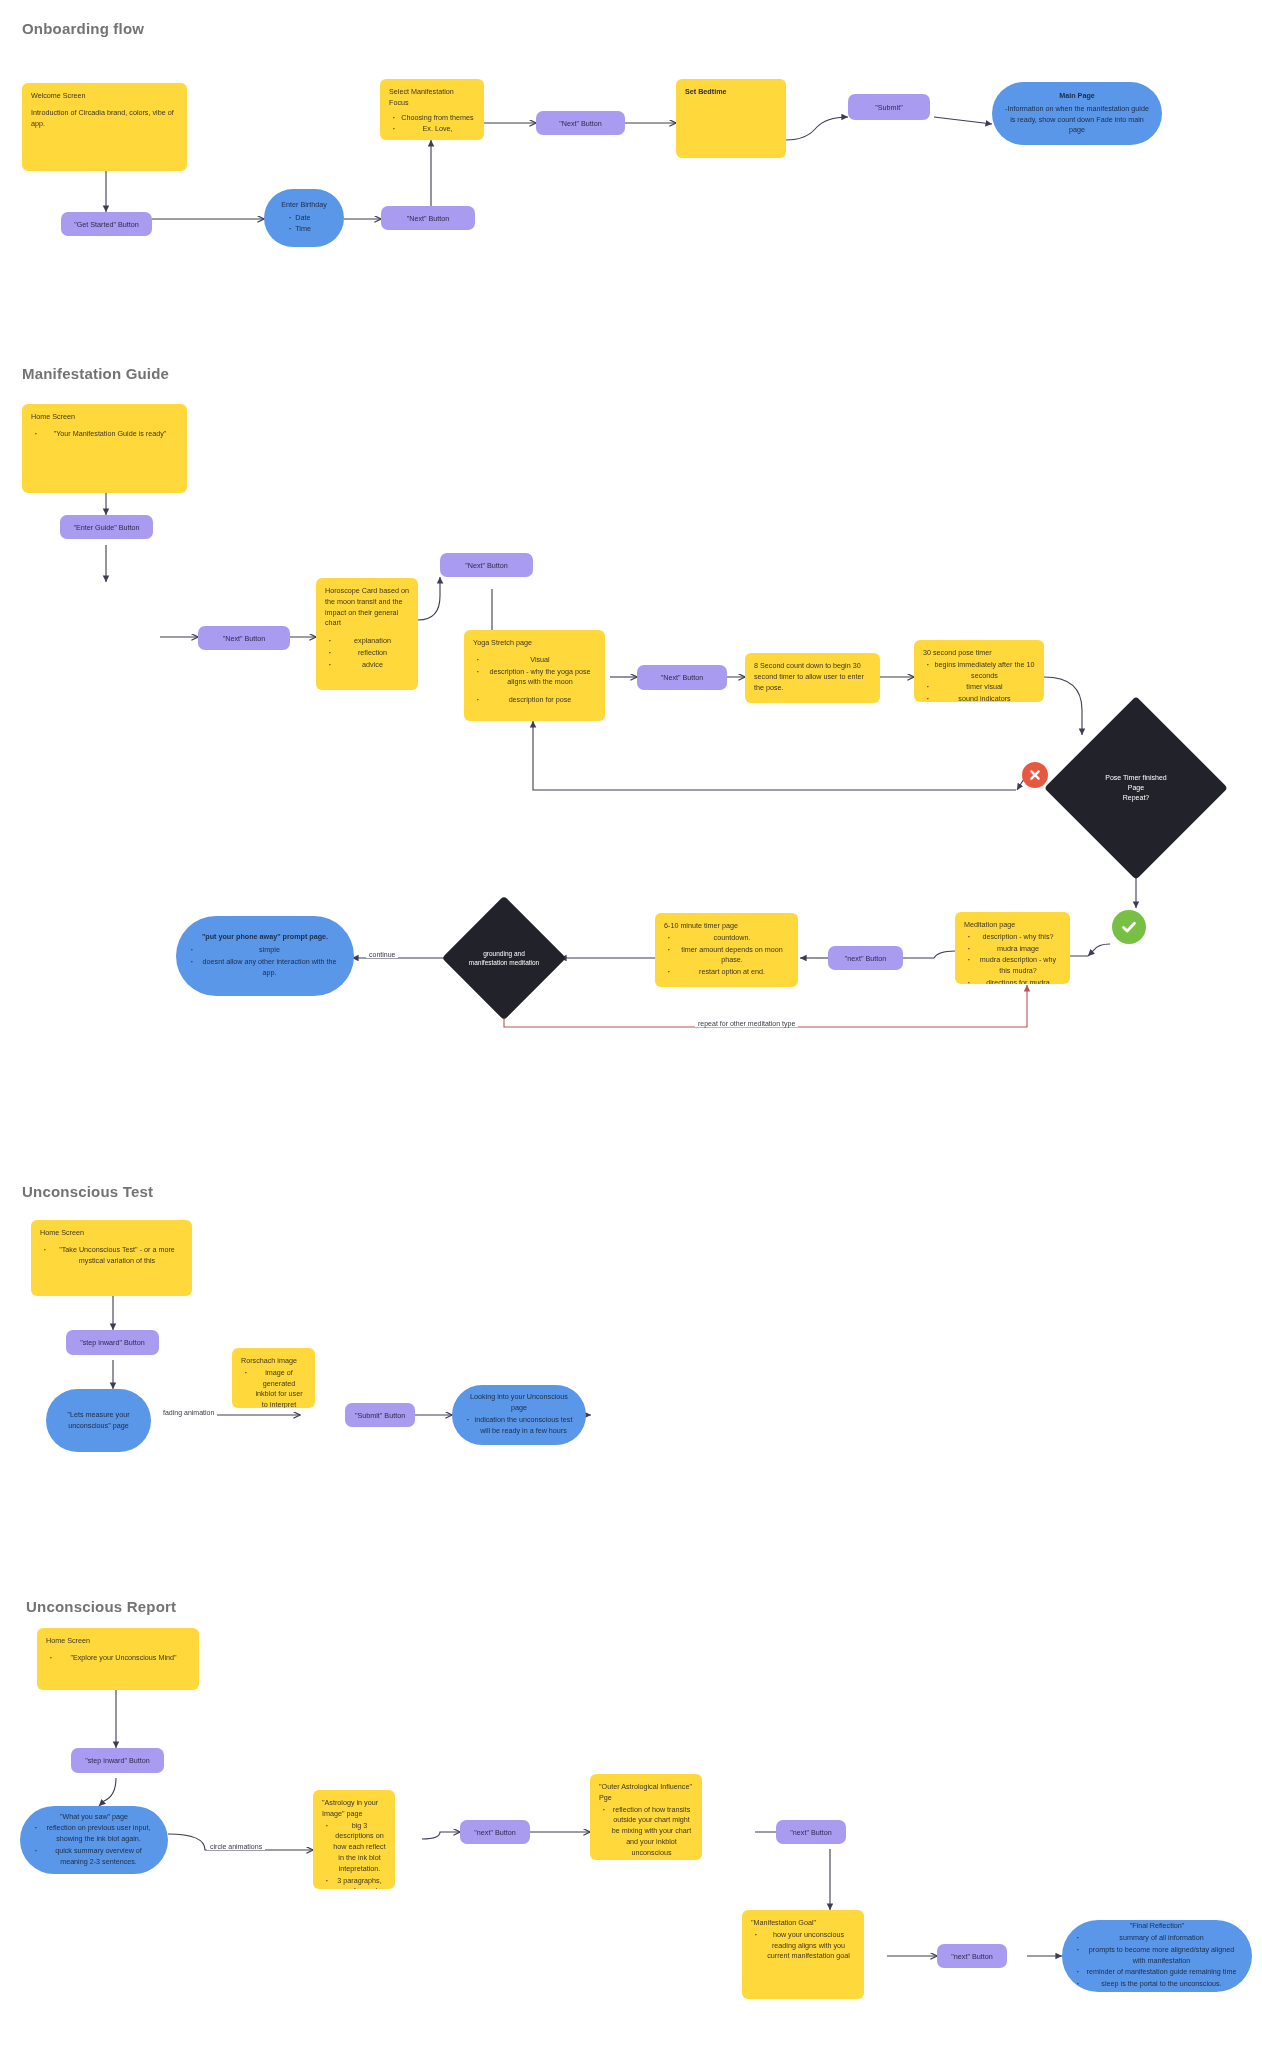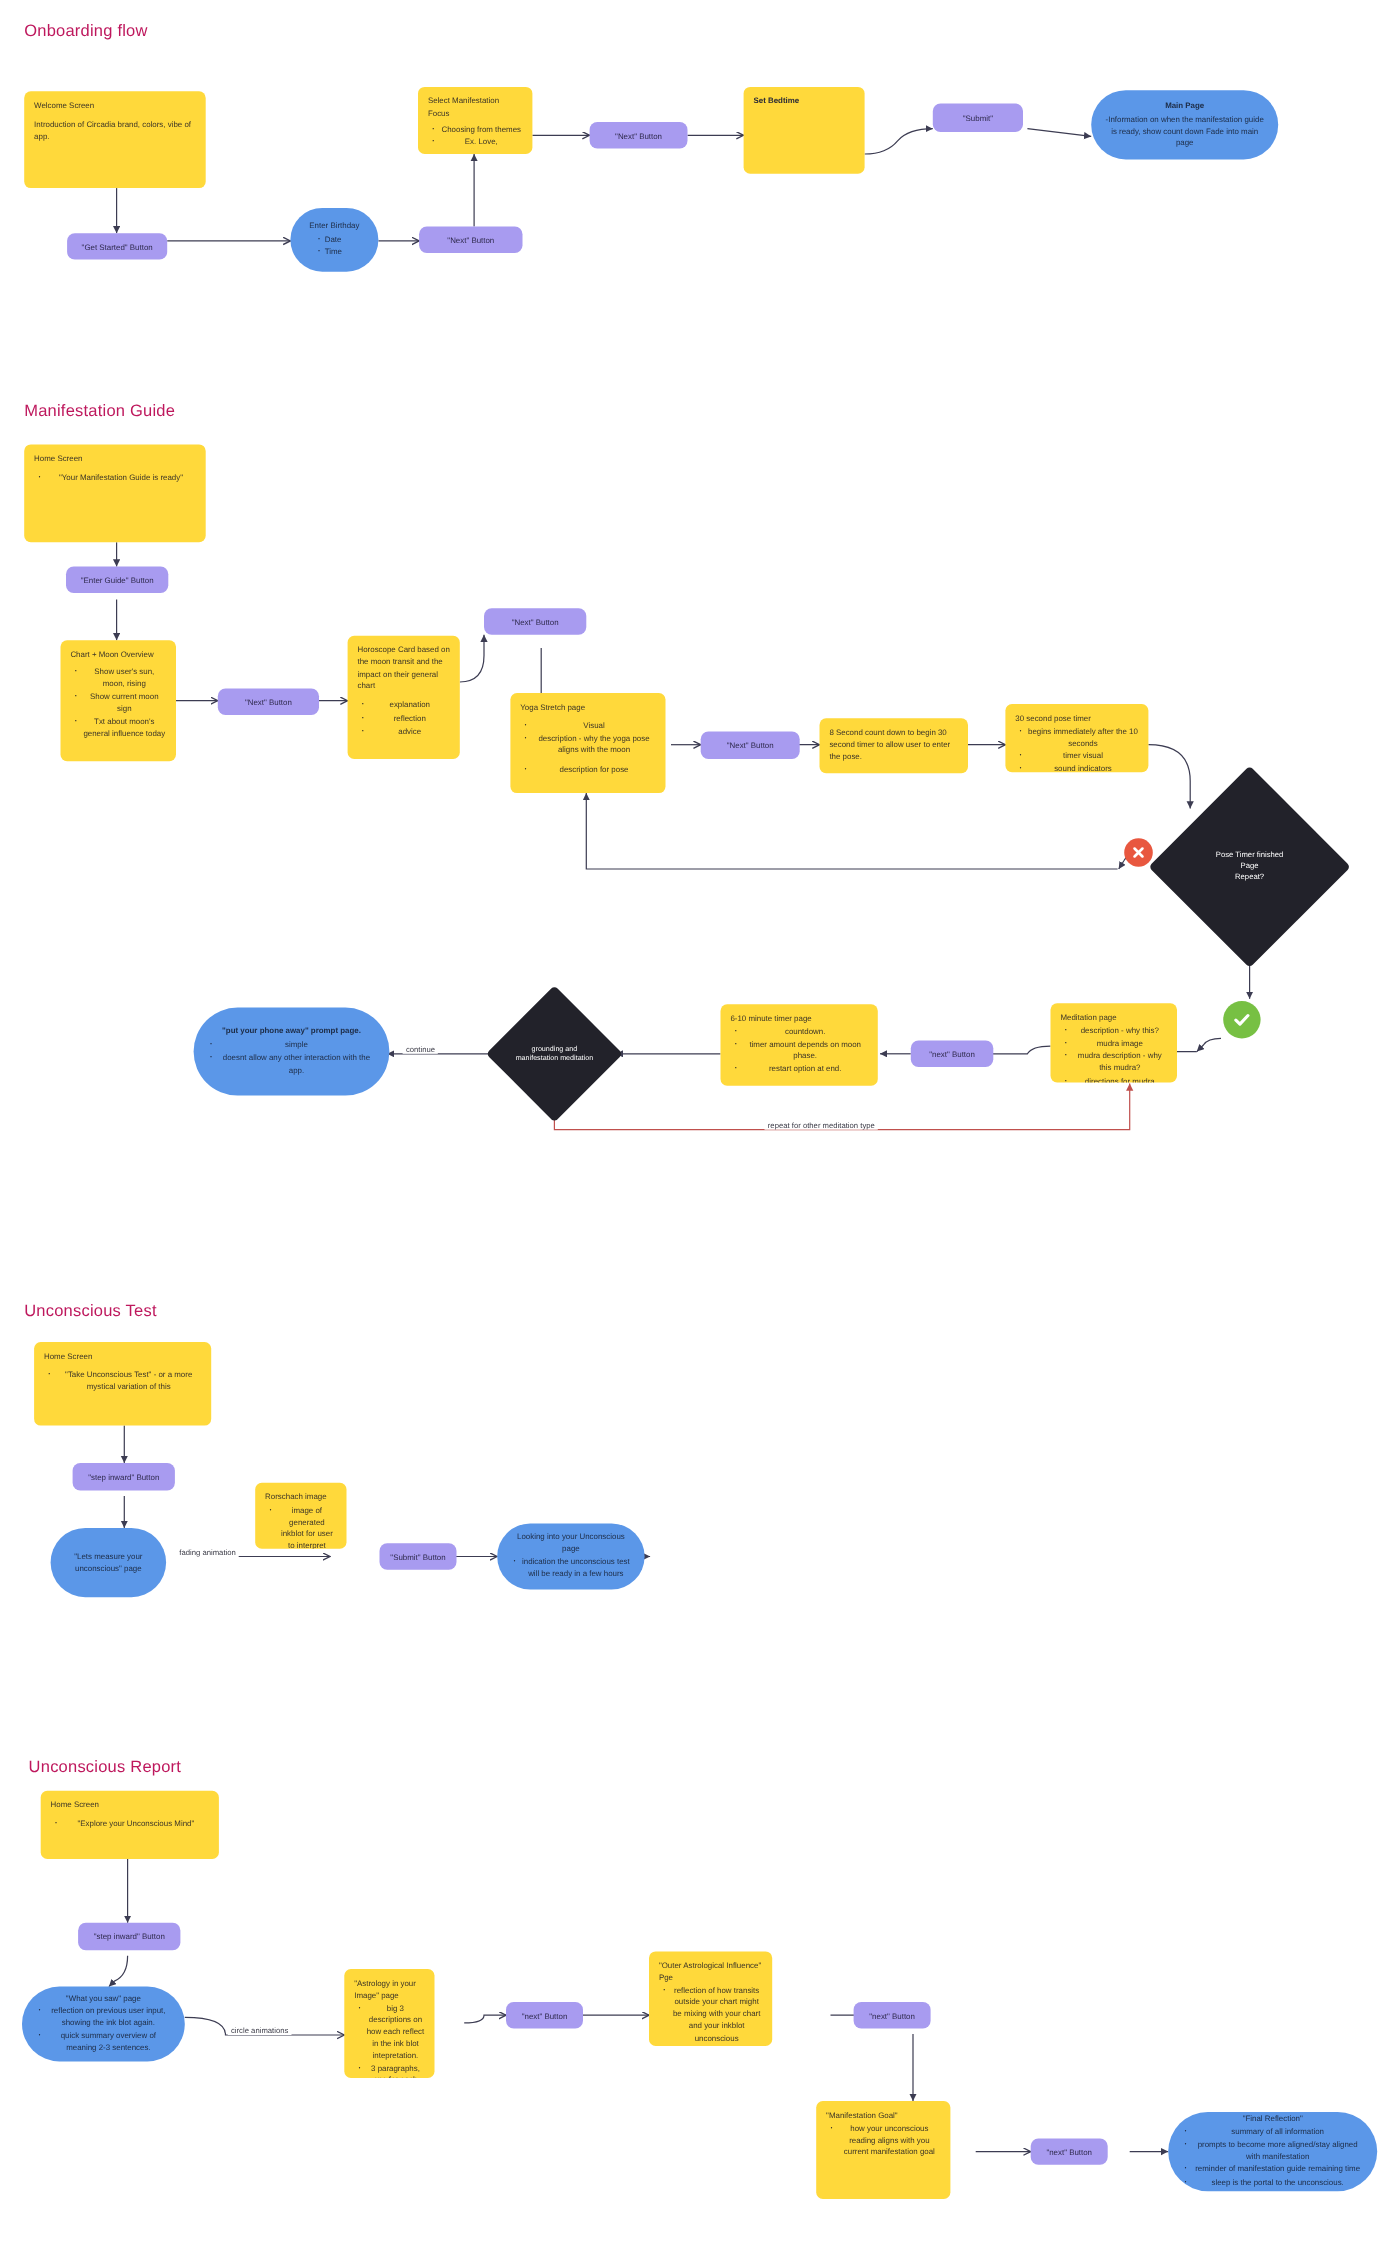--- a/index.html
+++ b/index.html
@@ -11,22 +11,22 @@
     font-family: "Liberation Sans", sans-serif;
     color: #2b2b36;
     position: relative;
     overflow: hidden;
   }
   #canvas { position: relative; width: 1262px; height: 2048px; }
 
   .section-title {
     position: absolute;
     font-size: 15px;
-    font-weight: normal;
-    color: #be185d;
+    font-weight: bold;
+    color: #737373;
     letter-spacing: .2px;
     white-space: nowrap;
     text-align: right;
   }
 
   .node {
     position: absolute;
     display: flex;
     flex-direction: column;
     justify-content: flex-start;
@@ -260,28 +260,20 @@
     <span class="nodetitle">Home Screen</span>
     <ul class="bullets">
       <li>"Your Manifestation Guide is ready"</li>
     </ul>
   </div>
 
   <div class="node purple" style="left:60px; top:515px; width:93px; height:24px;">
     <span>"Enter Guide" Button</span>
   </div>
 
-  <div class="node yellow" style="left:55px; top:582px; width:105px; height:110px;">
-    <span class="nodetitle" style="margin-bottom:5px;">Chart + Moon Overview</span>
-    <ul class="bullets">
-      <li>Show user's sun, moon, rising</li>
-      <li>Show current moon sign</li>
-      <li>Txt about moon's general influence today</li>
-    </ul>
-  </div>
 
   <div class="node purple" style="left:198px; top:626px; width:92px; height:24px;">
     <span>"Next" Button</span>
   </div>
 
   <div class="node yellow" style="left:316px; top:578px; width:102px; height:112px;">
     <span class="nodetitle" style="margin-bottom:7px;">Horoscope Card based on the moon transit and the impact on their general chart</span>
     <ul class="bullets">
       <li>explanation</li>
       <li>reflection</li>

